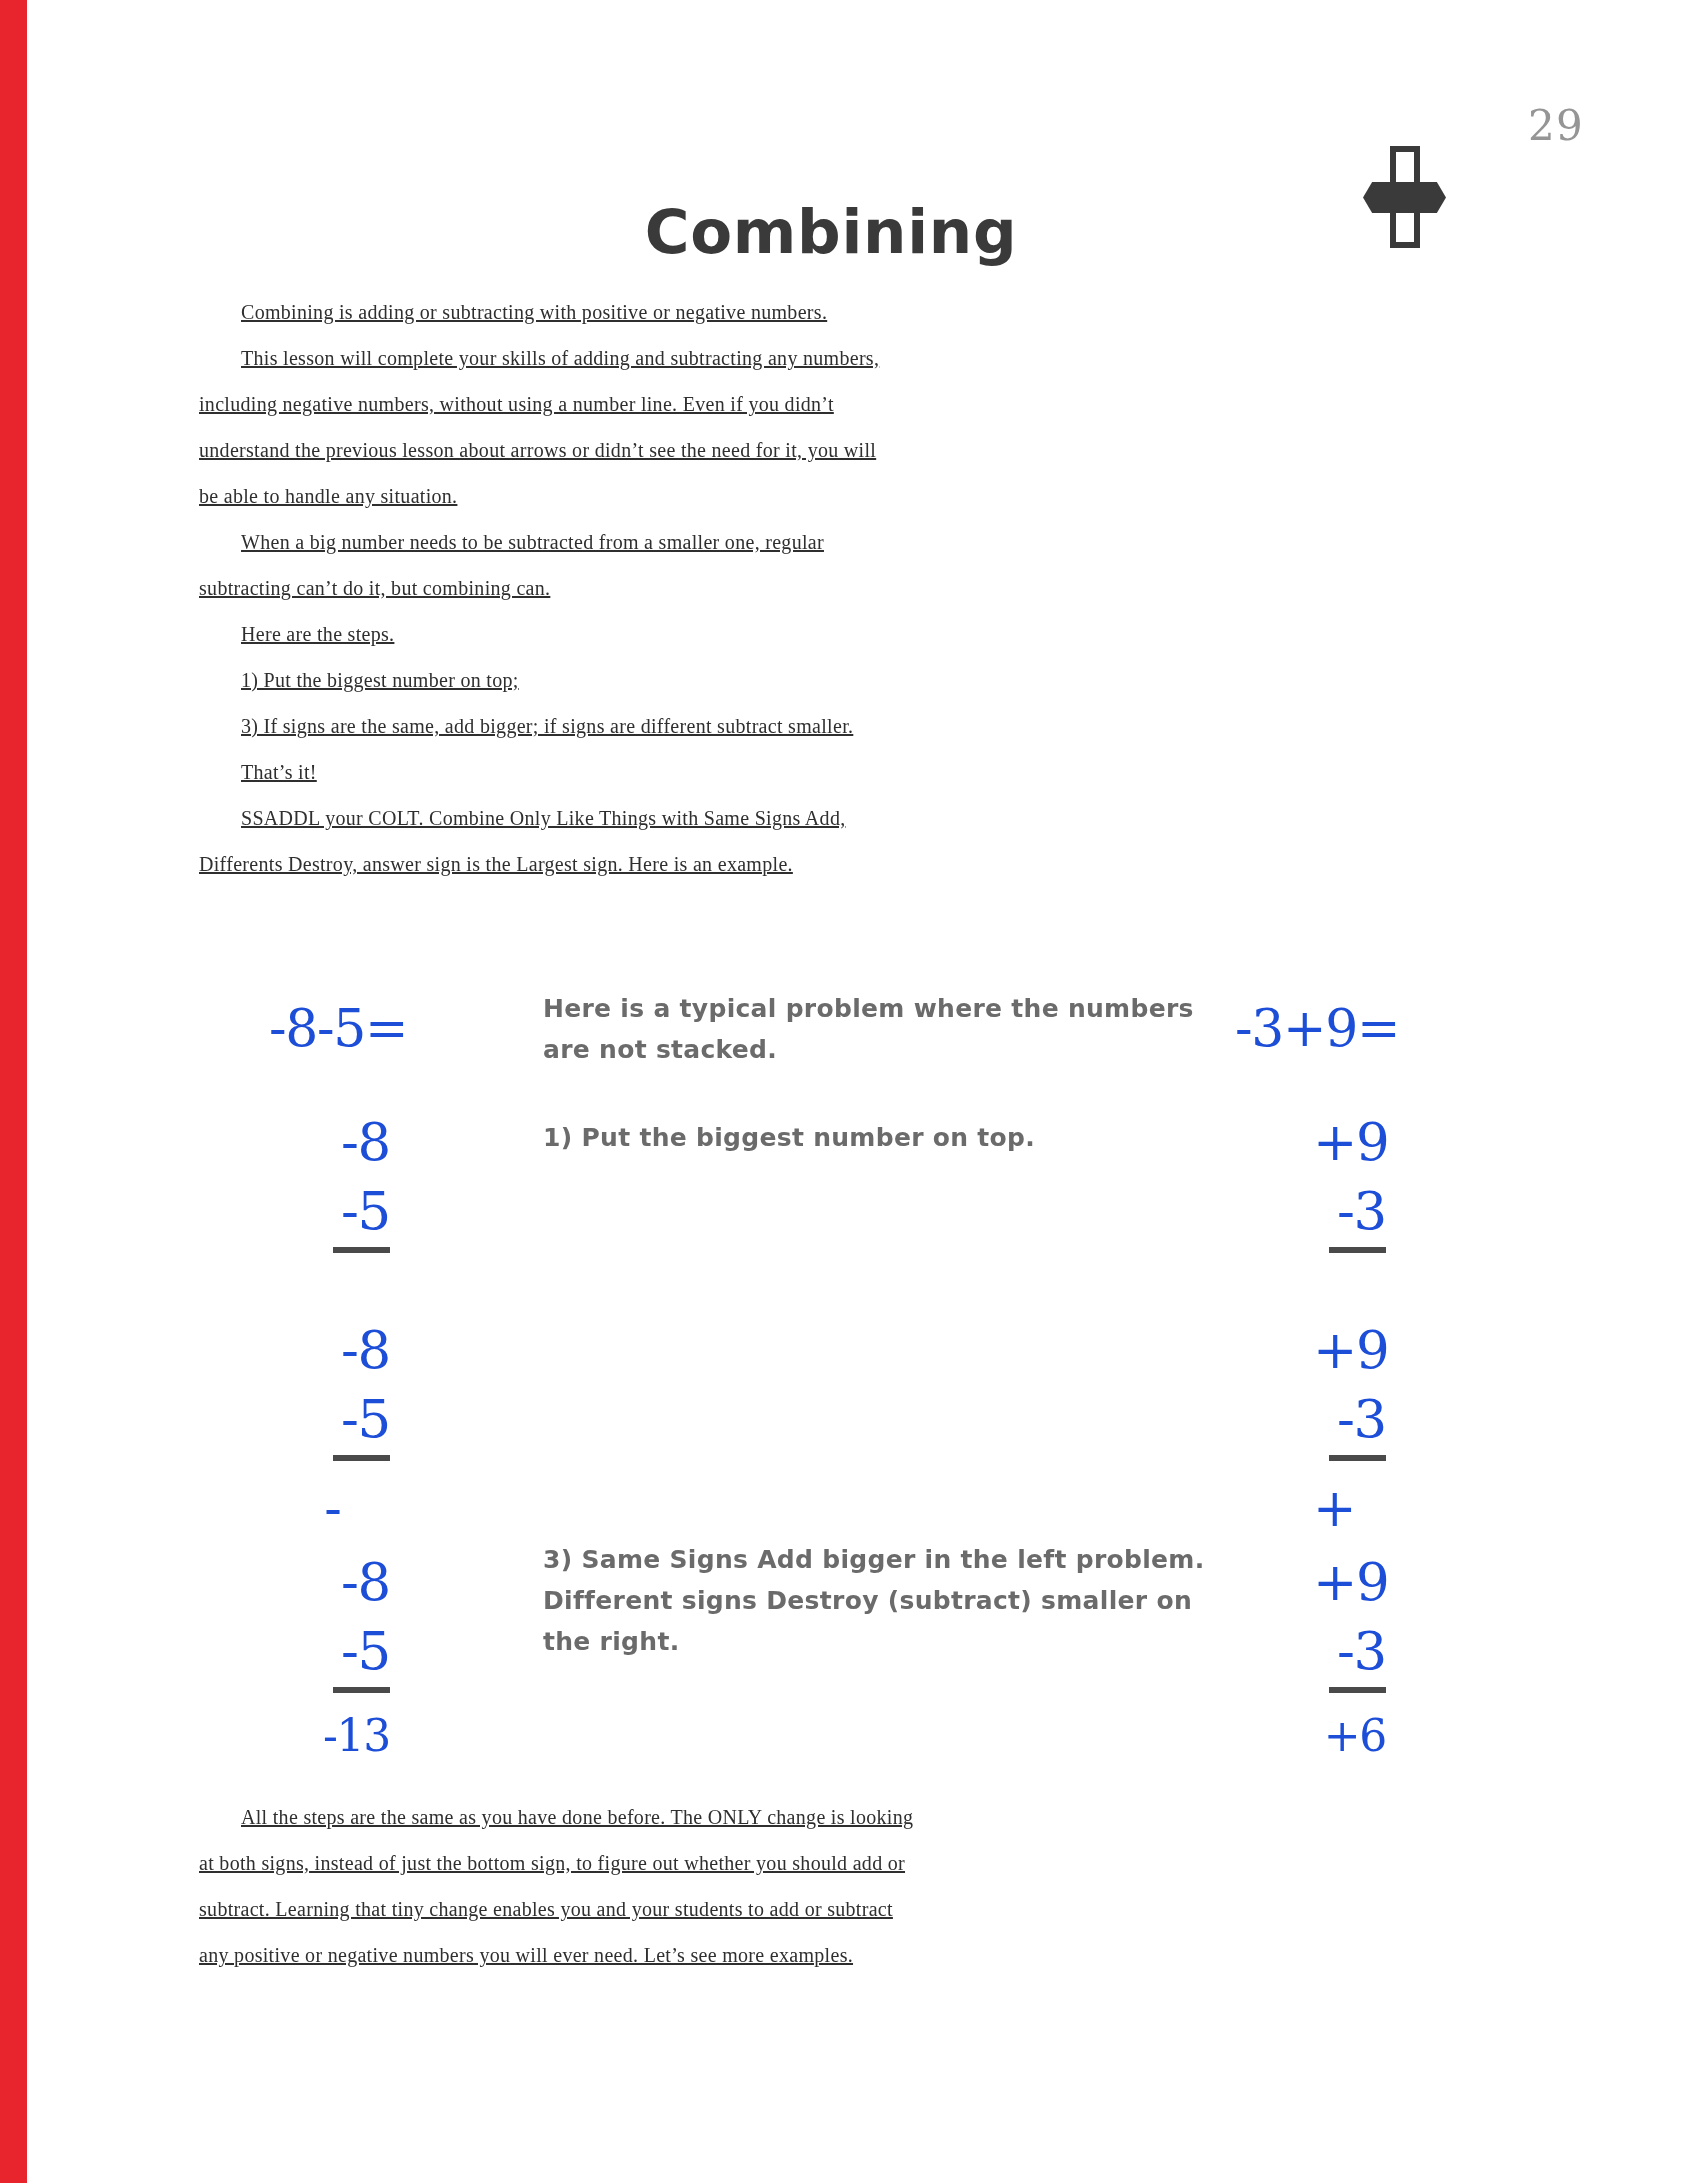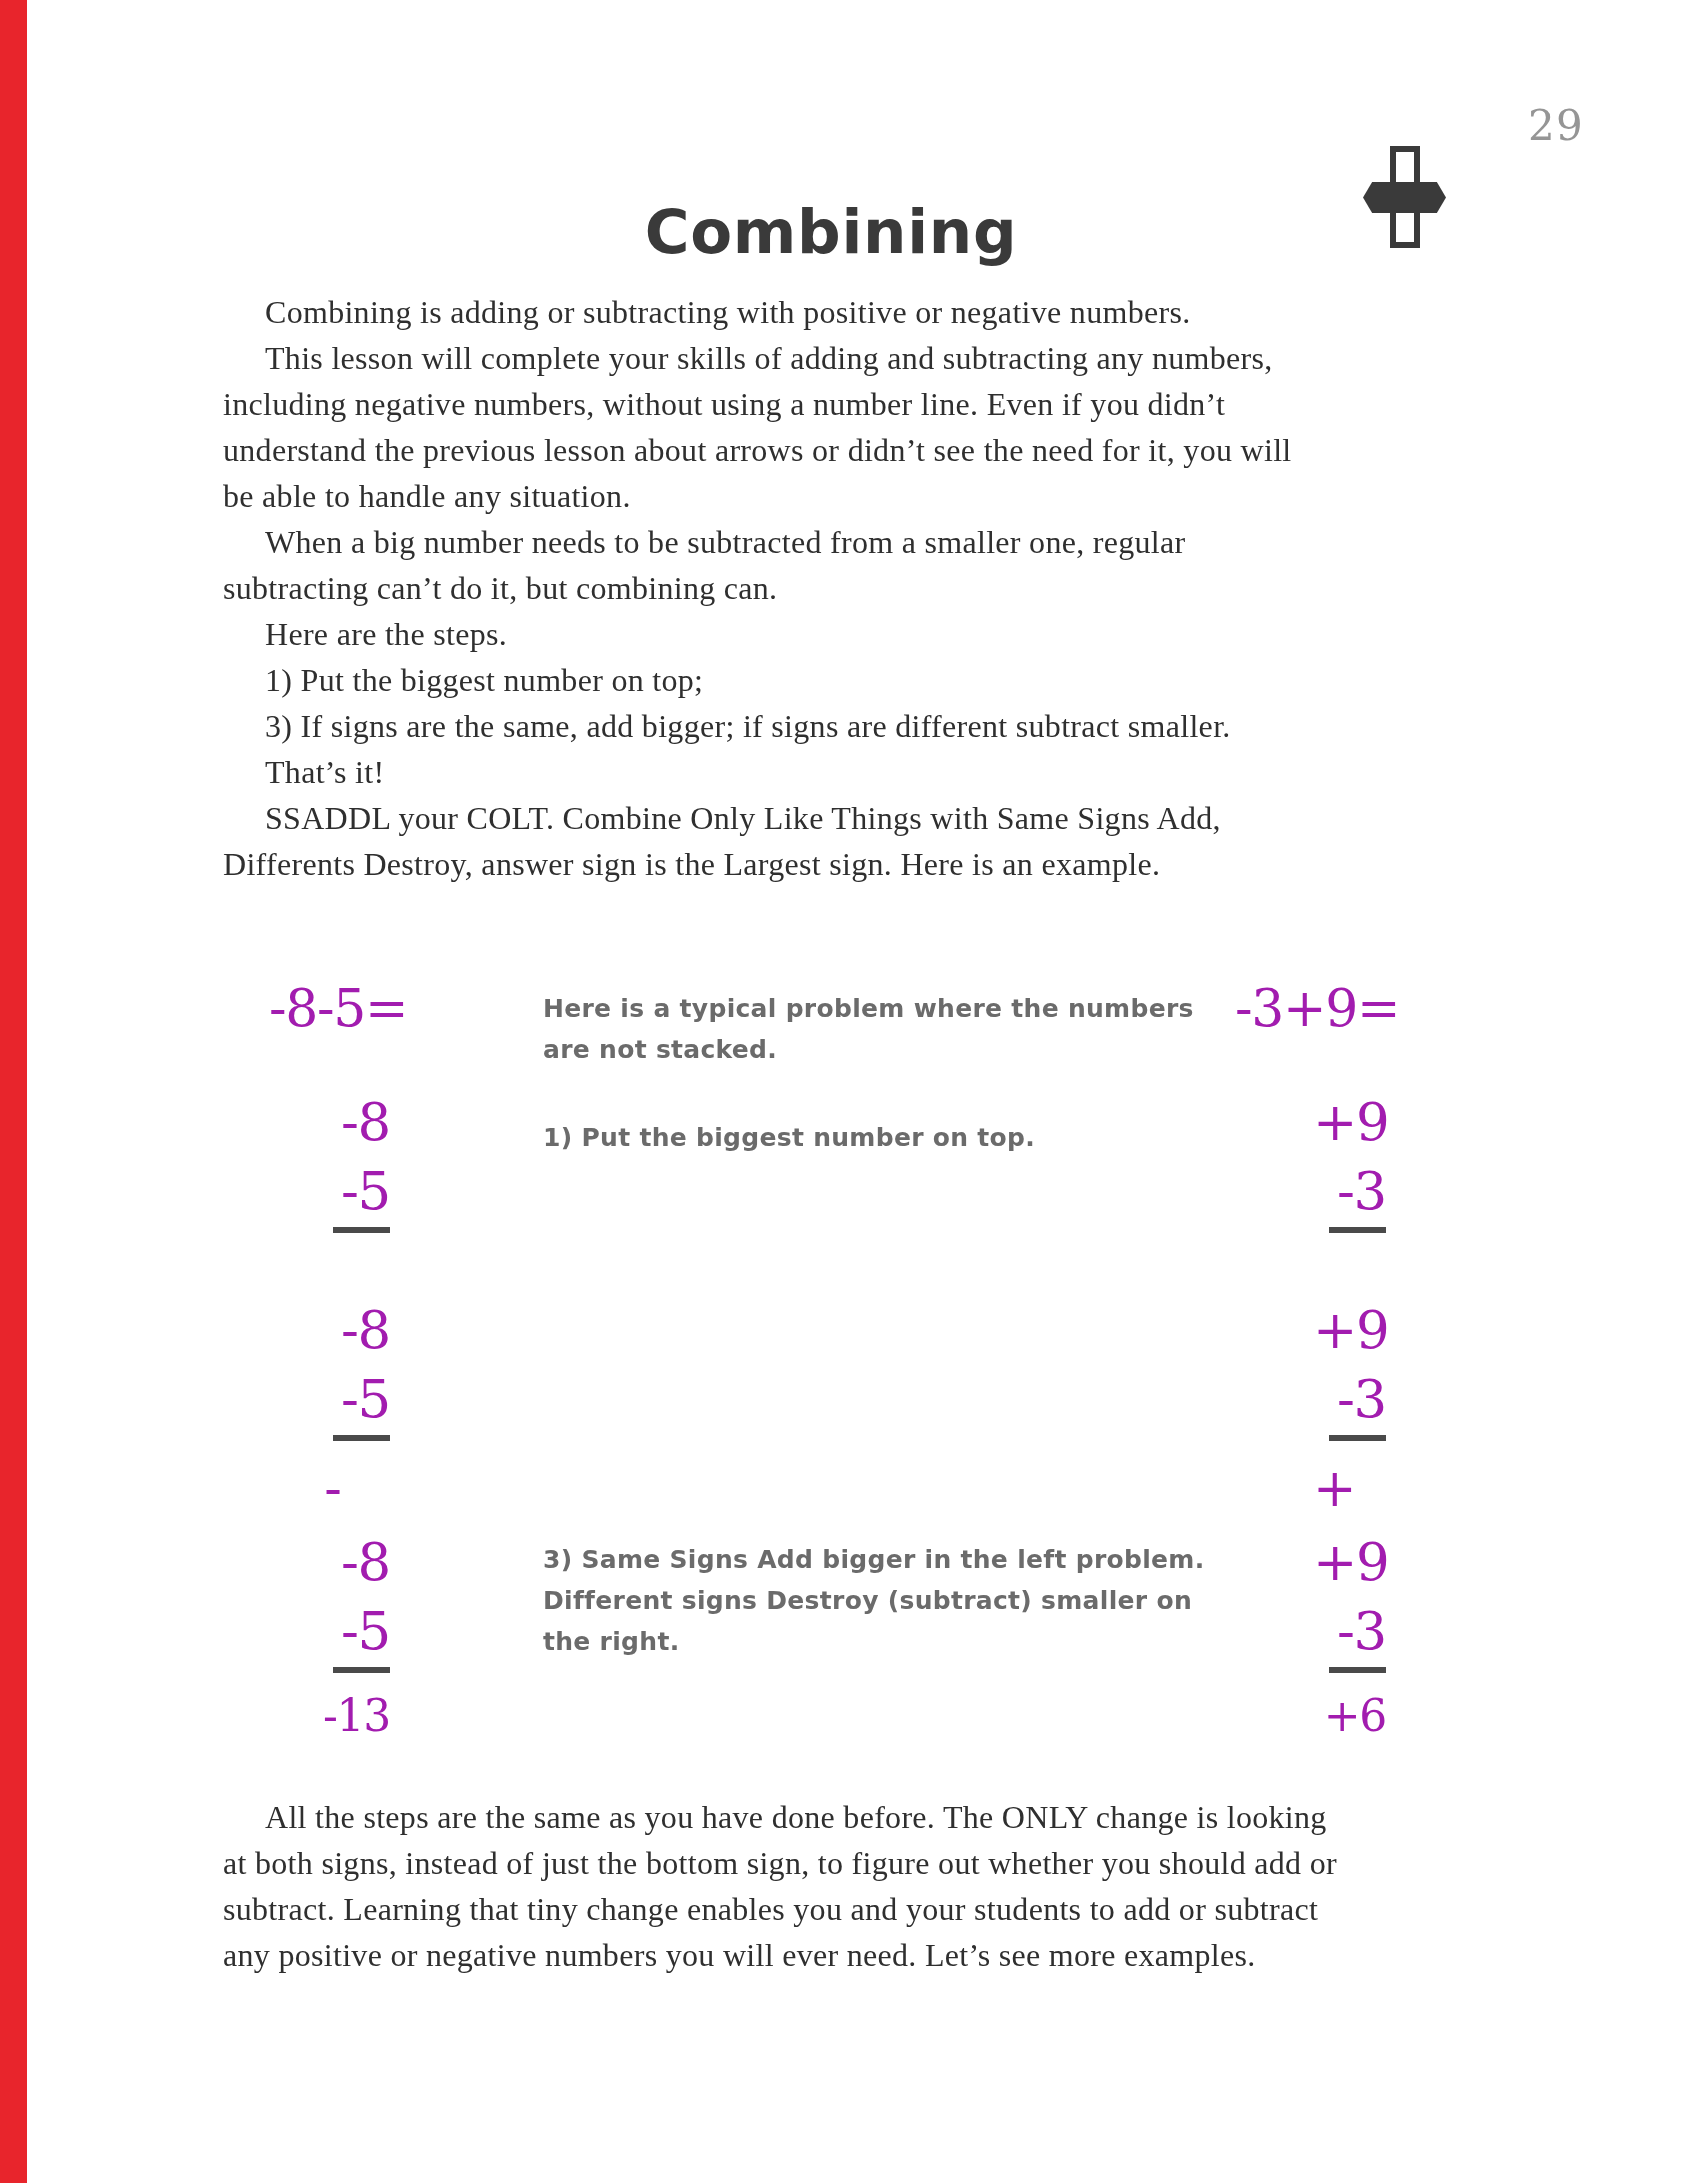--- a/index.html
+++ b/index.html
@@ -28,32 +28,34 @@
     position:absolute; left:0; top:36px; width:83px; height:31px;
     background:var(--icon-ink,#3a3a3a);
     clip-path:polygon(0% 50%, 11% 0%, 89% 0%, 100% 50%, 89% 100%, 11% 100%);
   }
   .title {
     position:absolute; left:0; top:196px; width:1662px; text-align:center;
     font-family:"DejaVu Sans", sans-serif; font-weight:bold;
     font-size:61px; color:#3a3a3a; letter-spacing:0.7px;
   }
   .bodytext {
-    position:absolute; left:223px; width:1297px;
-    font-size:32px; line-height:46px; color:var(--ink,#2f2f2f);
+    position:absolute; left:199px; width:1297px;
+    font-size:20px; line-height:46px; color:var(--ink,#2f2f2f);
     letter-spacing:0.3px;
+    text-decoration:underline;
   }
   .intro { top:289px; }
   .outro { top:1794px; }
   .line { white-space:nowrap; }
   .line.ind { padding-left:42px; }
   
   .math {
-    position:absolute; font-family:"DejaVu Serif", serif; color:#a21caf;
+    position:absolute; font-family:"DejaVu Serif", serif; color:#1d4ed8;
     letter-spacing:-1.3px;
+    margin-top:20px;
   }
   .prob { font-size:52px; white-space:nowrap; }
   .prob-left  { left:269px;  top:978px; }
   .prob-right { left:1235px; top:978px; }
   .stack { width:79px; text-align:right; }
   .stack-left  { left:311px; }
   .stack-right { left:1313px; width:73px; }
   .stack .num { font-size:53px; line-height:64px; margin-bottom:5.3px; white-space:nowrap; }
   .stack .num span { display:inline-block; }
   .stack .num.under span {

